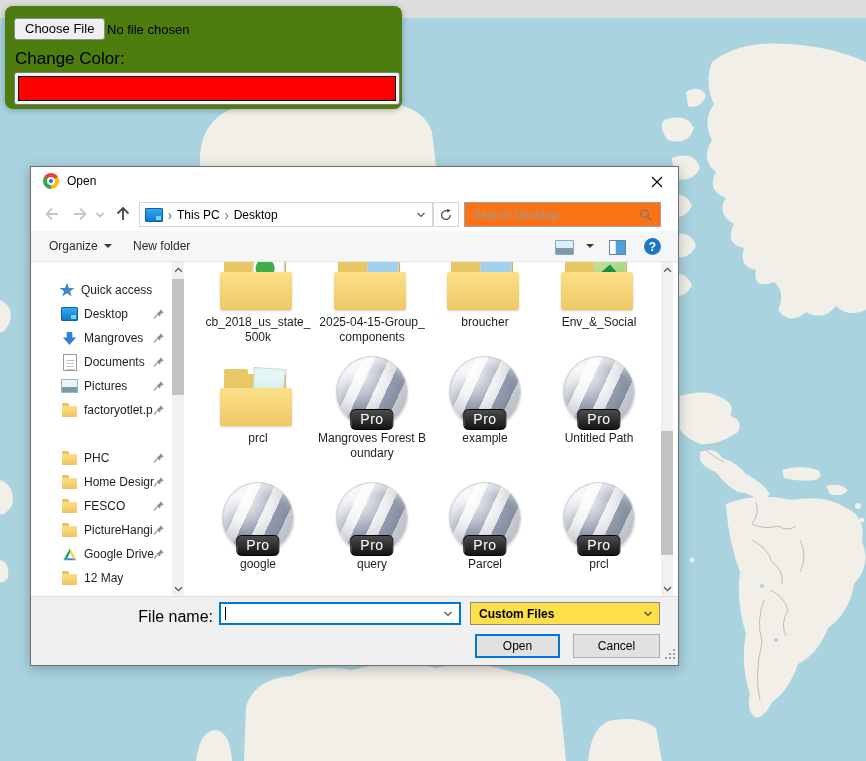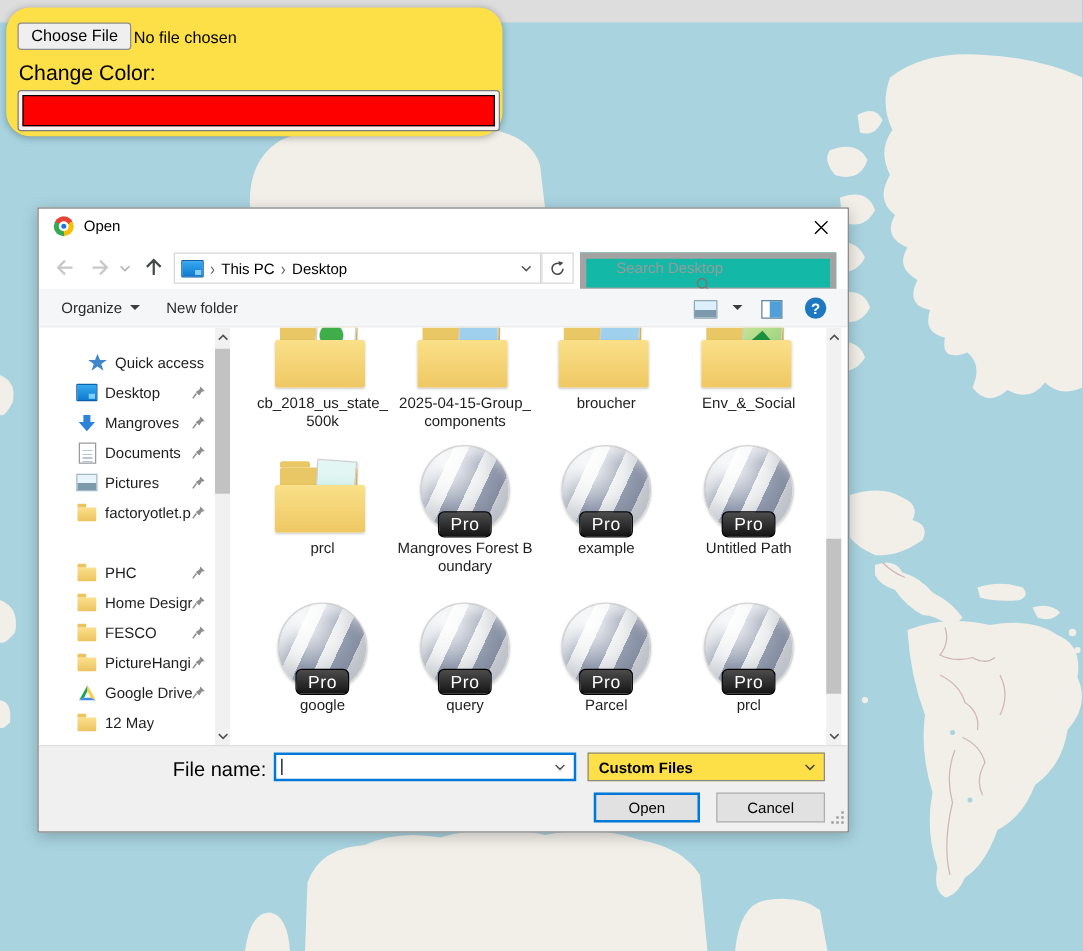--- a/index.html
+++ b/index.html
@@ -5,22 +5,22 @@
   html,body{margin:0;padding:0;}
   body{
     width:866px;height:761px;position:relative;overflow:hidden;
     font-family:"Liberation Sans","DejaVu Sans",sans-serif;
     background:#a8d3df;color:#000;
   }
   
   .topstrip{position:absolute;left:0;top:0;width:866px;height:18px;background:#dddddd;}
   .map{position:absolute;left:0;top:18px;width:866px;height:743px;}
   
-  .overlay-card{position:absolute;left:5px;top:6px;width:397px;height:103px;background:#fde047;
-    border-radius:19px;box-shadow:0 1px 6px rgba(0,0,0,.28);}
+  .overlay-card{position:absolute;left:5px;top:6px;width:397px;height:103px;background:#4d7c0f;
+    border-radius:8px;box-shadow:0 1px 6px rgba(0,0,0,.28);}
   .choose-btn{position:absolute;left:9px;top:12px;height:22px;line-height:20px;padding:0 10px;
     font-size:13px;color:#000;background:#efefef;border:1px solid #8d8d8d;border-radius:3px;}
   .nofile{position:absolute;left:102px;top:16px;font-size:13px;}
   .changecolor{position:absolute;left:10px;top:43px;font-size:17px;}
   .colorinput{position:absolute;left:9px;top:66px;width:378px;height:25px;background:#f3f3f3;
     border:1px solid #7d7d7d;border-radius:3px;padding:3px;box-sizing:content-box;}
   .colorswatch{width:100%;height:100%;border:1px solid #000;box-sizing:border-box;}
   
   .dialog{position:absolute;left:30px;top:166px;width:647px;height:498px;background:#fff;
     border:1px solid #6e6e6e;box-shadow:0 3px 12px rgba(0,0,0,.25);font-size:12px;}
@@ -35,22 +35,22 @@
   .nav{position:relative;height:35px;background:#fff;}
   .navic{position:absolute;top:8px;width:20px;height:20px;}
   .crumbbox{position:absolute;left:108px;top:6px;width:292px;height:23px;border:1px solid #d6d6d6;
     background:#fff;display:flex;align-items:center;}
   .crumbbox .mon{margin-left:5px;}
   .bsep{color:#666;font-size:12px;margin:0 5px;transform:scaleY(1.2);}
   .crumb{font-size:12px;}
   .crumb-chev{margin-left:auto;margin-right:6px;}
   .refreshbox{position:absolute;left:402px;top:6px;width:24px;height:23px;border:1px solid #d6d6d6;
     display:flex;align-items:center;justify-content:center;background:#fff;}
-  .searchbox{position:absolute;left:433px;top:6px;width:195px;height:23px;border:5px solid #a3a3a3;
-    background:#14b8a6;display:flex;align-items:center;flex-direction:column;}
+  .searchbox{position:absolute;left:433px;top:6px;width:195px;height:23px;border:1px solid #a3a3a3;
+    background:#f97316;display:flex;align-items:center;}
   .searchbox input{border:0;outline:0;flex:1;font-size:12px;padding:0 0 0 8px;color:#444;
     font-family:"Liberation Sans","DejaVu Sans",sans-serif;background:transparent;}
   .searchbox input::placeholder{color:#9a9a9a;opacity:1;}
   .searchbox svg{margin-right:7px;flex:0 0 auto;}
   
   .cmdbar{position:relative;height:31px;background:#f5f6f7;border-bottom:1px solid #e6e6e6;box-sizing:border-box;}
   .cmditem{position:absolute;top:0;height:30px;line-height:30px;color:#2b2b2b;font-size:12px;}
   .caret-down{display:inline-block;width:0;height:0;border:4px solid transparent;border-top:4px solid #3c3c3c;
     vertical-align:middle;margin-left:6px;margin-top:2px;}
   .mini-pic{width:17px;height:13px;border:1px solid #8fa8b8;border-radius:1px;
@@ -258,21 +258,21 @@
     <span class="cmditem" style="left:549px"><span class="caret-down"></span></span>
     <span class="cmditem" style="left:578px;top:9px;height:auto;line-height:normal"><span class="pane-ic" style="display:inline-block"></span></span>
     <span class="cmditem" style="left:613px;top:7px;height:auto;line-height:normal">
         <span class="help-ic"></span>
       </span>
   </div>
 
   <div class="content">
 
     <div class="side">
-      <div class="srow" style="top:16px;padding-left:38px">
+      <div class="srow" style="top:16px;padding-left:27px">
         <span class="sic">
           <svg width="16" height="16" viewBox="0 0 16 16">
               <path d="M8 1 L10 6 L15.5 6 L11 9.2 L12.8 14.5 L8 11.2 L3.2 14.5 L5 9.2 L0.5 6 L6 6 Z" fill="#4286c9"></path>
             </svg>
         </span>
         <span class="slabel">Quick access</span>
       </div>
 
       <div class="srow" style="top:40px;padding-left:30px">
         <span class="sic">

